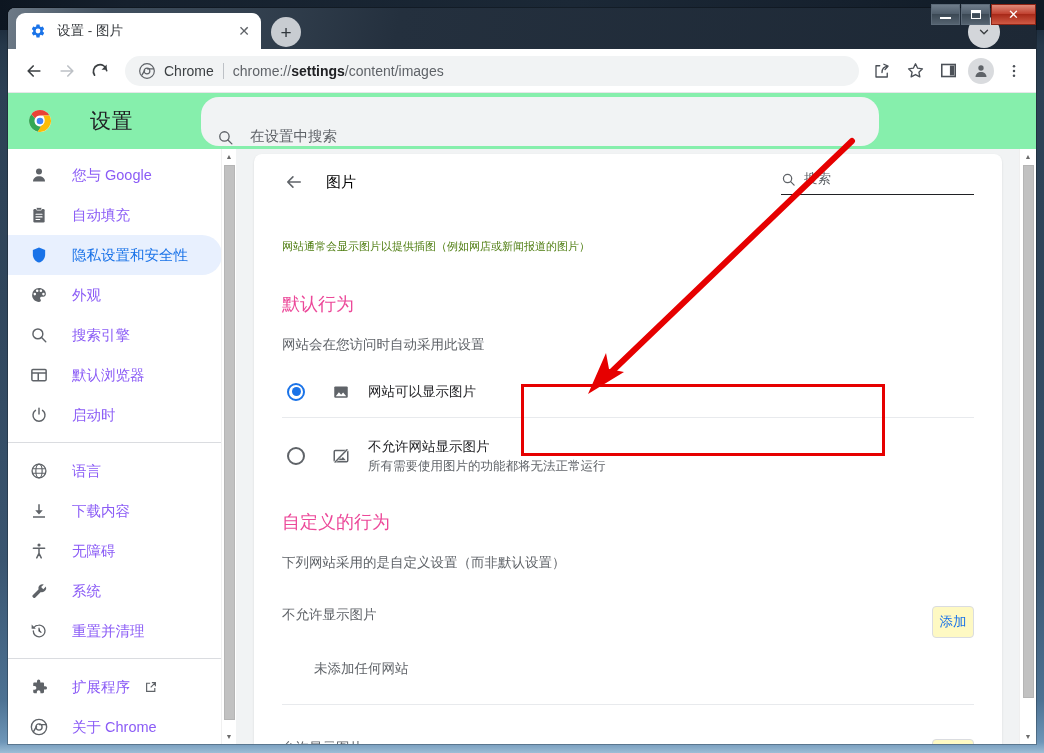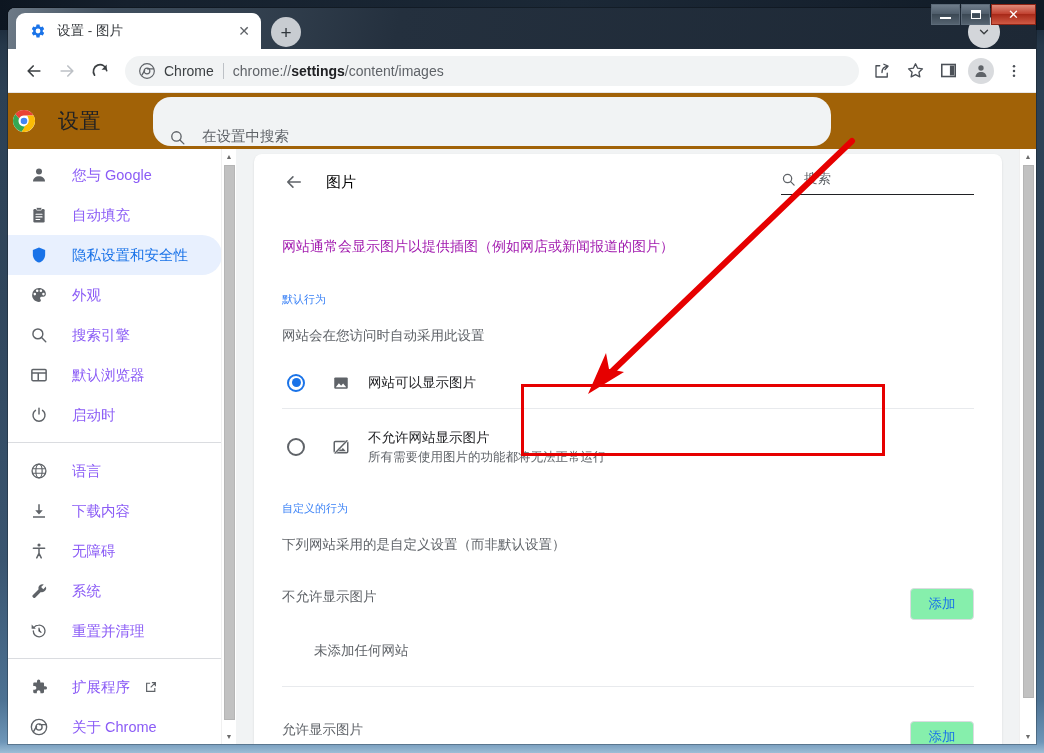--- a/index.html
+++ b/index.html
@@ -120,21 +120,21 @@
     display: flex; align-items: center; justify-content: center; margin: 0 3px;
   }
 
   
   #settings-page {
     position: relative; height: 651px; background: #ffffff;
     display: flex; flex-direction: column;
   }
   #settings-header {
     height: 56px; flex: 0 0 56px; display: flex; align-items: center;
-    padding-left: 4px; background: #a16207;
+    padding-left: 20px; background: #86efac; gap: 16px;
   }
   #settings-logo { width: 24px; height: 24px; flex: 0 0 24px; }
   #settings-title { font-size: 21px; color: #202124; margin-left: 22px; letter-spacing: .5px; }
   #settings-search {
     width: 678px; height: 49px; margin-left: 52px;
     background: #f1f3f4; border-radius: 18px;
     display: flex; align-items: flex-end; padding: 0 16px;
   }
   #settings-search-icon { color: #5f6368; display: flex; margin-right: 16px; }
   #settings-search-placeholder { font-size: 14.5px; color: #5f6368; }
@@ -188,23 +188,23 @@
   #subpage-header { display: flex; align-items: center; height: 56px; position: relative; }
   #back-arrow { color: #5f6368; display: flex; margin-left: 2px; }
   #subpage-title { font-size: 15px; color: #000000; margin-left: 22px; }
   #subpage-search {
     position: absolute; right: 0; top: 16px; width: 193px;
     display: flex; align-items: center; border-bottom: 1px solid #202124; padding-bottom: 6px;
   }
   #subpage-search-icon { color: #5f6368; display: flex; margin-right: 8px; }
   #subpage-search-label { font-size: 13.5px; color: #5f6368; }
 
-  .desc-text { font-size: 14px; color: #a21caf; line-height: 20px; }
+  .desc-text { font-size: 11px; color: #4d7c0f; line-height: 20px; }
   .sec-gap-1 { margin-top: 26px; }
-  .group-title { font-size: 11px; color: #3b82f6; margin-top: 36px; }
+  .group-title { font-size: 18px; color: #ec4899; margin-top: 36px; }
   .group-sub { font-size: 13.5px; color: #5f6368; margin-top: 20px; }
 
   .radio-row {
     display: flex; align-items: center; height: 52px; margin-top: 12px;
     border-bottom: 1px solid #e8eaed; position: relative;
   }
   .radio-row.boxed { border-bottom: none; }
   .radio-outer {
     width: 18px; height: 18px; border-radius: 50%; flex: 0 0 18px;
     border: 2px solid #1a73e8; display: flex; align-items: center; justify-content: center;
@@ -216,23 +216,23 @@
   .radio-text { margin-left: 16px; }
   .radio-label { font-size: 13.5px; color: #202124; line-height: 18px; }
   .radio-sublabel { font-size: 12.5px; color: #5f6368; line-height: 17px; margin-top: 2px; }
 
   .perm-row {
     display: flex; align-items: flex-start; justify-content: space-between;
     margin-top: 34px; min-height: 32px;
   }
   .perm-label { font-size: 13.5px; color: #5f6368; }
   .add-btn {
-    width: 64px; height: 32px; border: 1px solid #dadce0; border-radius: 4px;
+    width: 42px; height: 32px; border: 1px solid #dadce0; border-radius: 4px;
     display: flex; align-items: center; justify-content: center;
-    font-size: 13.5px; color: #1a73e8; background: #86efac;
+    font-size: 13.5px; color: #1a73e8; background: #fef9c3;
   }
   .empty-row {
     font-size: 13.5px; color: #5f6368; margin-top: 22px; padding-left: 32px;
   }
   .perm-divider { height: 1px; background: #e8eaed; margin-top: 26px; }
 
   
   #content-scrollbar {
     position: absolute; right: 0; top: 0; width: 17px; height: 100%;
     background: #ffffff; border-left: 1px solid #efefef;

